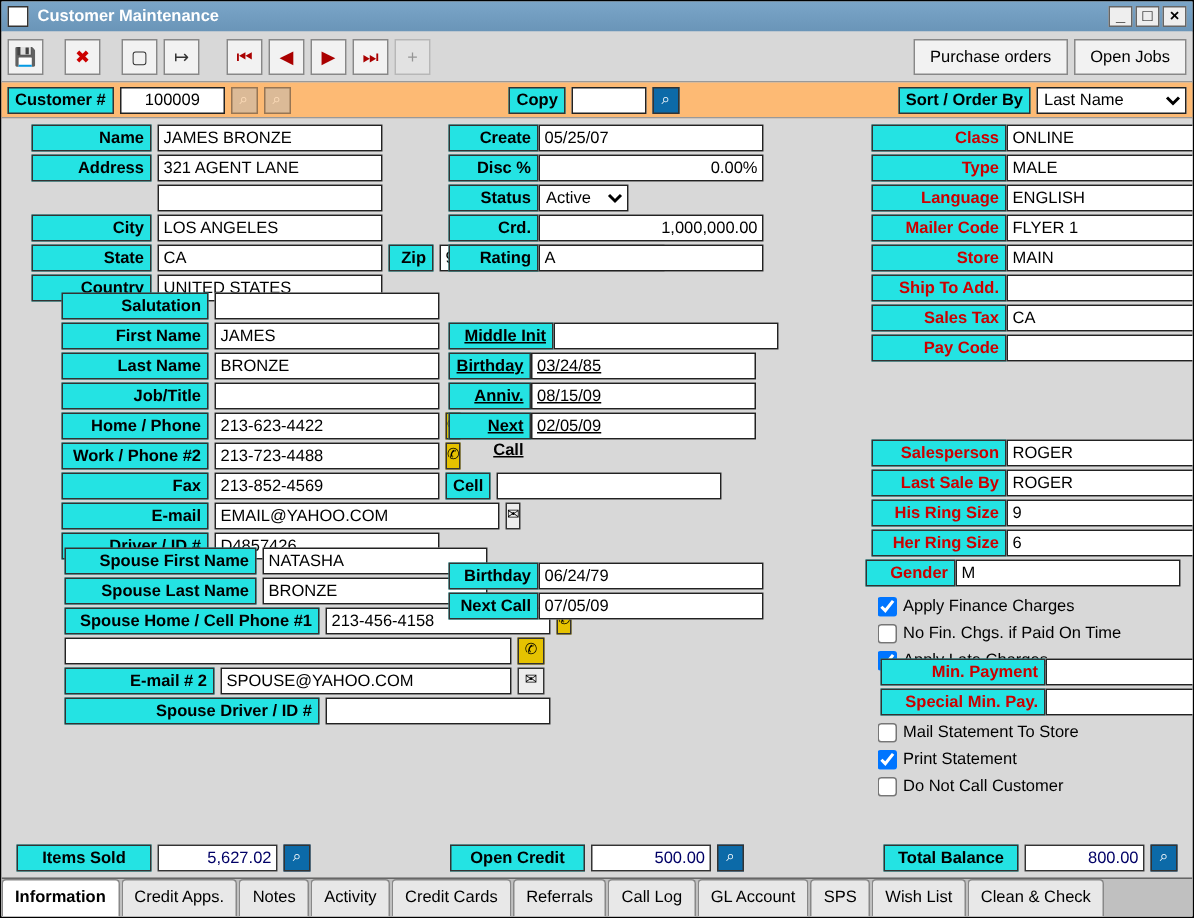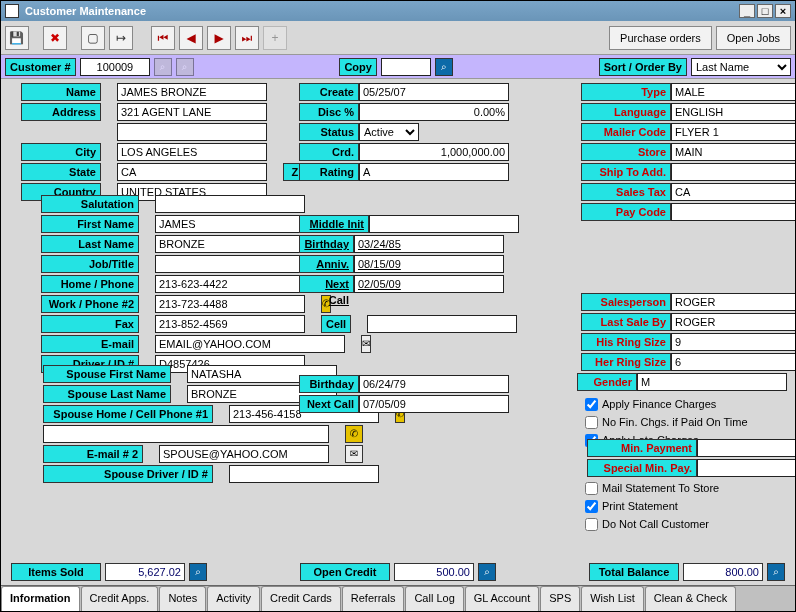--- a/index.html
+++ b/index.html
@@ -6,33 +6,33 @@
 body { background: #d8d8d8; width: 796px; height: 612px; overflow: hidden; }
 .window { width: 796px; height: 612px; border: 1px solid #000; background: #d8d8d8; display: flex; flex-direction: column; }
 .titlebar { height: 20px; background: linear-gradient(#7aa5c8,#6a95b8); color: #fff; display: flex; align-items: center; padding: 0 4px; font-weight: bold; }
 .titlebar .ticon { width: 14px; height: 14px; background: #fff; border: 1px solid #333; margin-right: 6px; display:inline-block;}
 .titlebar .t { flex: 1; }
 .wbtns { display: flex; gap: 2px; }
 .wbtn { width: 16px; height: 14px; background: #eee; border: 1px solid #666; text-align: center; line-height: 12px; color: #000; font-weight: bold; cursor: pointer;}
 .toolbar { height: 34px; background: #d8d8d8; border-bottom: 1px solid #999; display: flex; align-items: center; padding: 2px 4px; gap: 4px;}
 .tb { width: 24px; height: 24px; border: 1px solid #888; background: #f2f2f2; display: flex; align-items: center; justify-content: center; cursor: pointer; font-size:12px; color:#333;}
 .bigbtn { height: 24px; border: 1px solid #888; background: #f2f2f2; padding: 0 10px; line-height: 22px; cursor: pointer;}
-.row2 { height: 24px; background: #c4b5fd; border-bottom: 1px solid #999; display: flex; align-items: center; padding: 2px 4px; gap: 4px;}
+.row2 { height: 24px; background: #fdba74; border-bottom: 1px solid #999; display: flex; align-items: center; padding: 2px 4px; gap: 4px;}
 .cy-lbl { background: #24e3e3; color: #000; border: 1px solid #333; height: 18px; padding: 0 4px; line-height: 16px; font-weight: bold;}
 .inp { border: 1px solid #222; background: #fff; height: 18px; padding: 0 3px; line-height: 16px; }
 .sel { border: 1px solid #222; background: #fff; height: 18px; font-size: 11px;}
 .bino { width: 18px; height: 18px; border: 1px solid #333; background: #0c6aa8; color: #fff; text-align: center; line-height: 16px; font-size:10px; cursor:pointer;}
 .gbtn { width: 18px; height: 18px; border: 1px solid #333; background: #e6c200; text-align: center; line-height: 16px; font-size:10px; cursor:pointer;}
 .workspace { flex: 1; position: relative; background: #d8d8d8; overflow: hidden;}
 .lbl { background: #24e3e3; border: 1px solid #333; text-align: right; padding: 0 4px; height: 18px; line-height: 16px; font-weight: bold;}
 .lbl.red { color: #c00; }
 .col-left { position:absolute; left:20px; top:4px; width:225px; }
 .col-mid { position:absolute; left:298px; top:4px; width:120px; }
 .col-right { position:absolute; right:8px; top:4px; width:206px; }
-.fr { display:flex; height:20px; gap:16px; margin-bottom:0;}
+.fr { display:flex; height:20px; gap:4px; margin-bottom:0;}
 .fr .lbl{flex:0 0 80px;}
 .fr .inp{flex:1;}
 .left2 { position:absolute; left:40px; top:116px; width:205px;}
 .left2 .fr .lbl{flex:0 0 98px;}
 .left3 { position:absolute; left:42px; top:286px; width:320px;}
 .left3 .fr .lbl{flex:0 0 128px;}
 .mid2 { position:absolute; left:298px; top:136px; width:120px;text-decoration:underline; }
 .mid3 { position:absolute; left:298px; top:296px; width:120px; }
 .rightck { position:absolute; right:10px; top:166px; width:200px;}
 .right2 { position:absolute; right:8px; top:214px; width:206px;}
@@ -148,20 +148,24 @@
           <input class="inp" style="text-align: right;" value="1,000,000.00">
         </div>
       <div class="fr2">
           <span class="lbl" style="flex:0 0 60px">Rating</span>
           <input class="inp" value="A" style="">
         </div>
     </div>
 
     <div class="col-right">
       <div class="fr2">
+          <span class="lbl red">Class</span>
+          <input class="inp" value="ONLINE" style="">
+        </div>
+      <div class="fr2">
           <span class="lbl red">Type</span>
           <input class="inp" value="MALE" style="">
         </div>
       <div class="fr2">
           <span class="lbl red">Language</span>
           <input class="inp" value="ENGLISH" style="">
         </div>
       <div class="fr2">
           <span class="lbl red">Mailer Code</span>
           <input class="inp" value="FLYER 1" style="">

